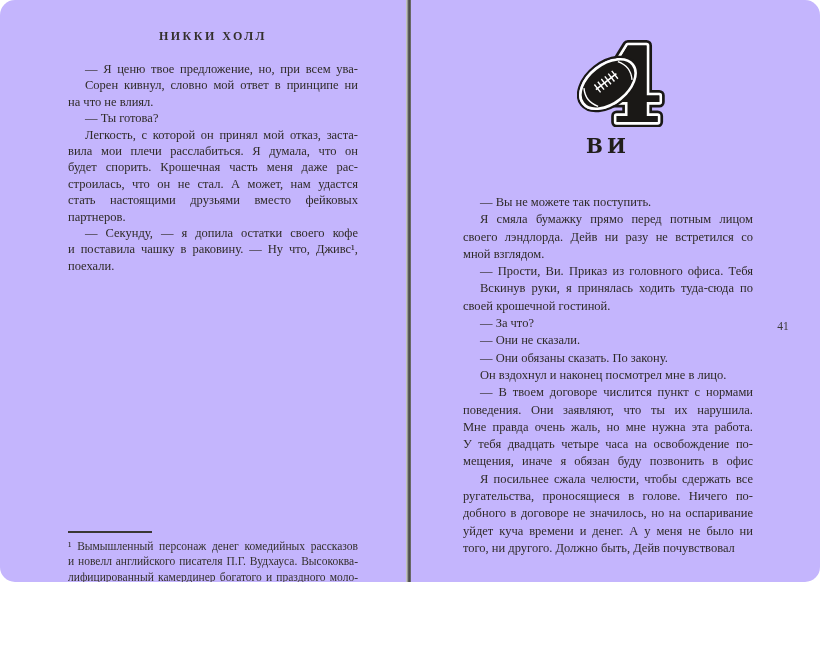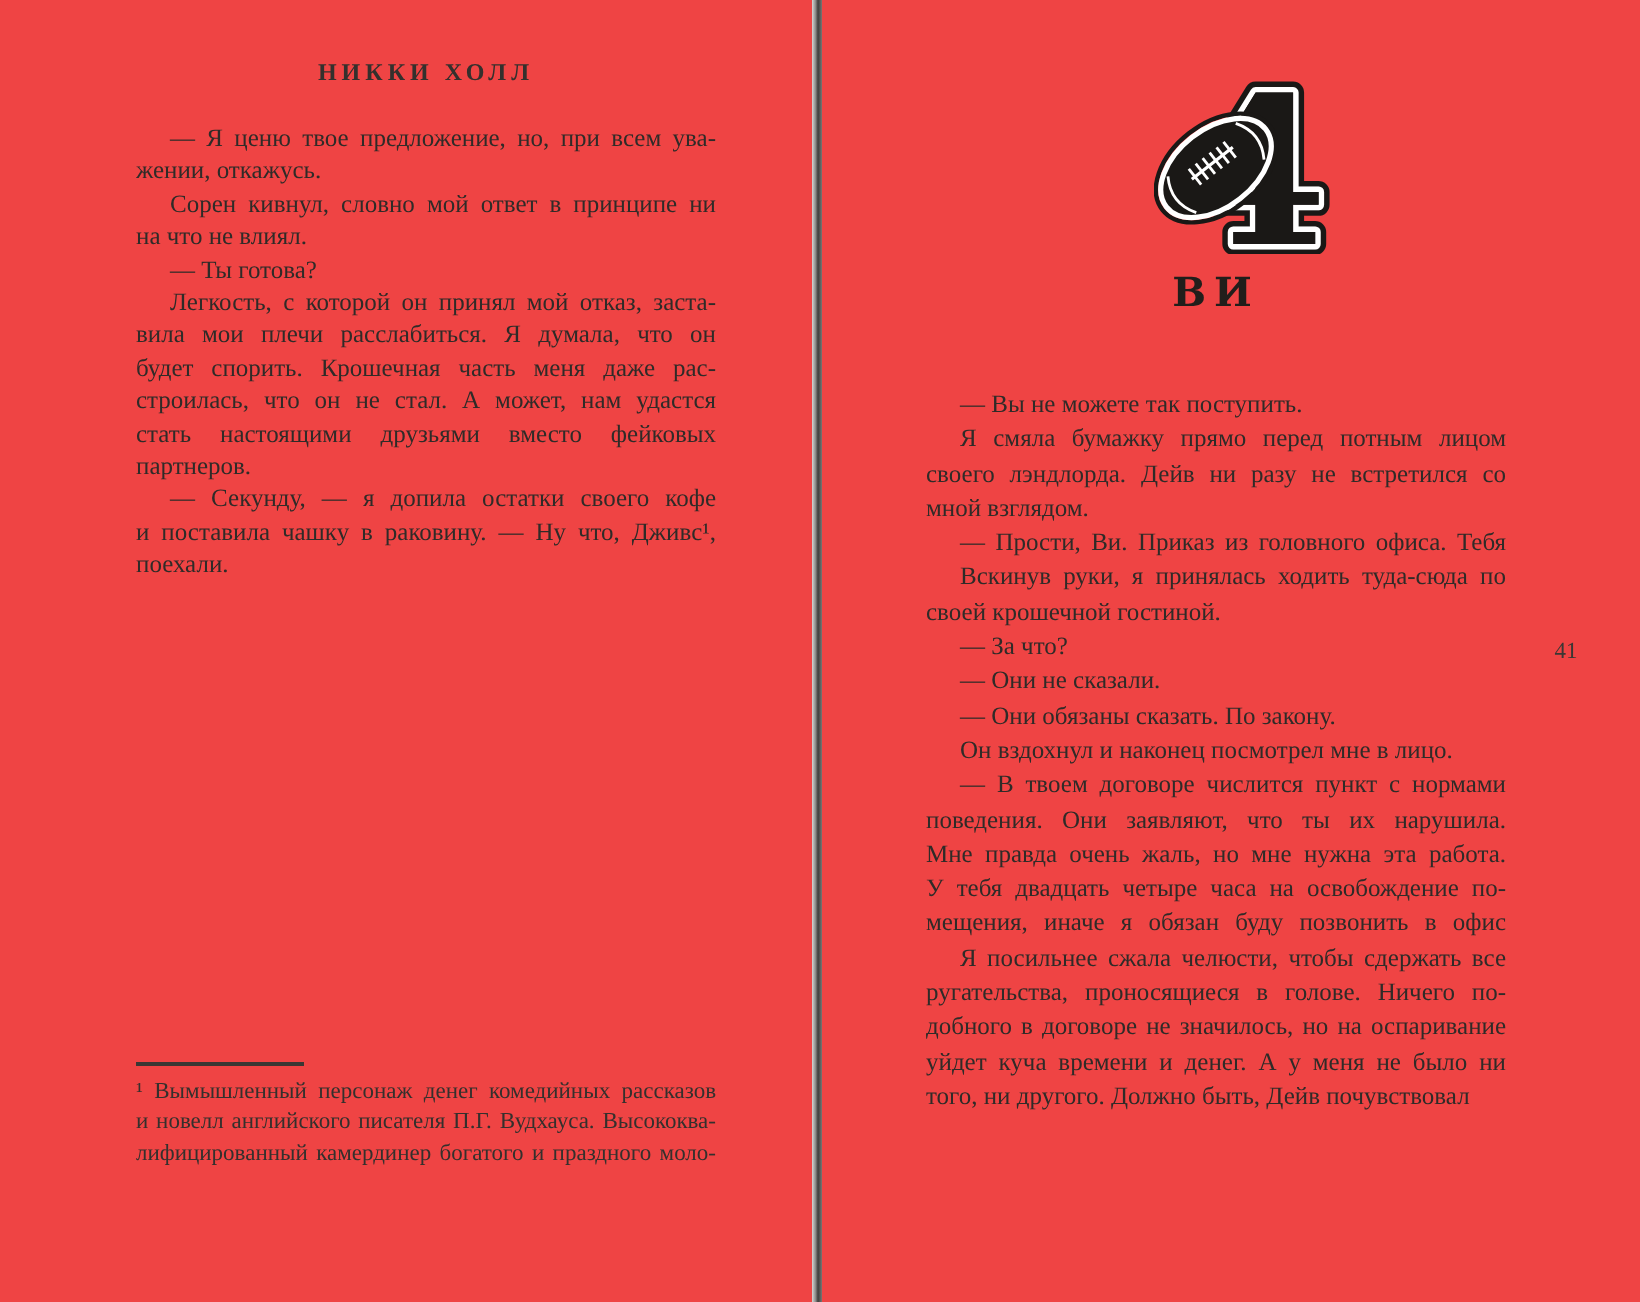--- a/index.html
+++ b/index.html
@@ -1,21 +1,22 @@
 <!DOCTYPE html>
 <html lang="ru"><head>
 <meta charset="utf-8">
 <style>
   html,body { margin:0; padding:0; }
   body { background:#ffffff; }
   .spread {
-    position:relative; width:820px; height:651px;
-    background:#ef4444; overflow:hidden;
+    position:relative; width:820px; height:582px;
+    background:#c4b5fd; overflow:hidden;
     font-family:"Liberation Serif","DejaVu Serif",serif;
     color:#2f2b28;
+    border-radius:15px;
   }
   .page { position:absolute; top:0; height:651px; }
   .left-page  { left:0;   width:407px; }
   .right-page { left:411px; width:409px; }
 
   .gutter {
     position:absolute; top:0; left:406px; width:5px; height:651px;
     background:linear-gradient(90deg, #d8d8d6 0%, #8c8c8a 35%, #3e3e3c 60%, #777775 100%);
   }
 
@@ -67,21 +68,20 @@
 </head>
 <body>
 
 <div class="spread">
 
   <div class="page left-page">
     <div class="running-head">НИККИ ХОЛЛ</div>
 
     <div class="text-block left-text" id="left-text">
         <div class="line indent">— Я ценю твое предложение, но, при всем ува-</div>
-        <div class="line last">жении, откажусь.</div>
         <div class="line indent">Сорен кивнул, словно мой ответ в принципе ни</div>
         <div class="line last">на что не влиял.</div>
         <div class="line indent last">— Ты готова?</div>
         <div class="line indent">Легкость, с которой он принял мой отказ, заста-</div>
         <div class="line">вила мои плечи расслабиться. Я думала, что он</div>
         <div class="line">будет спорить. Крошечная часть меня даже рас-</div>
         <div class="line">строилась, что он не стал. А может, нам удастся</div>
         <div class="line">стать настоящими друзьями вместо фейковых</div>
         <div class="line last">партнеров.</div>
         <div class="line indent">— Секунду, — я допила остатки своего кофе</div>

